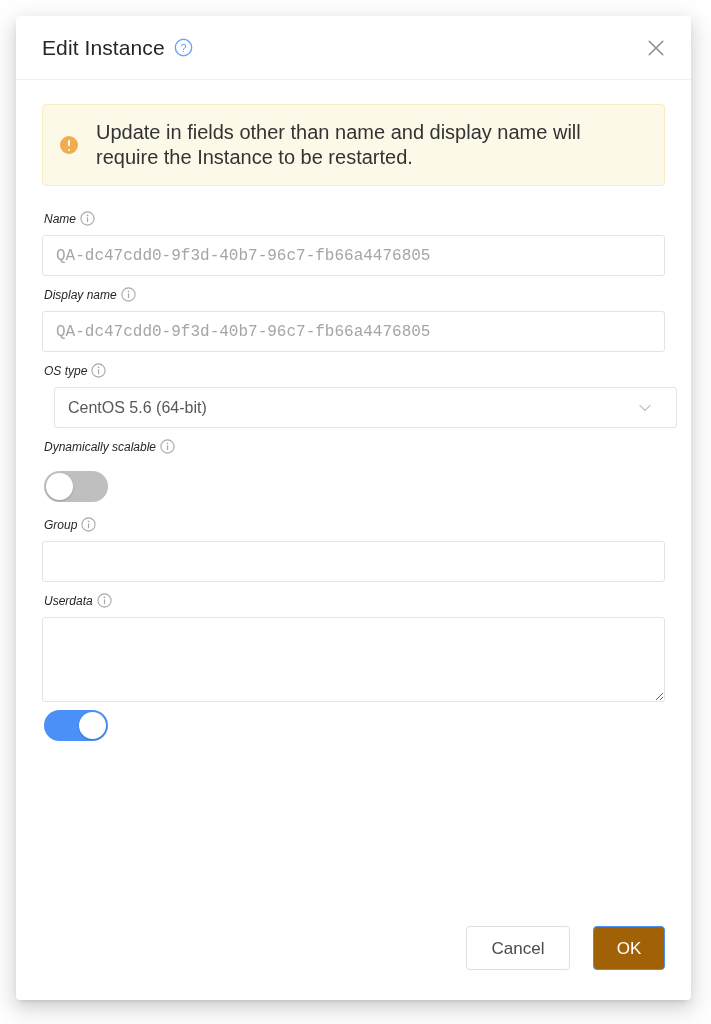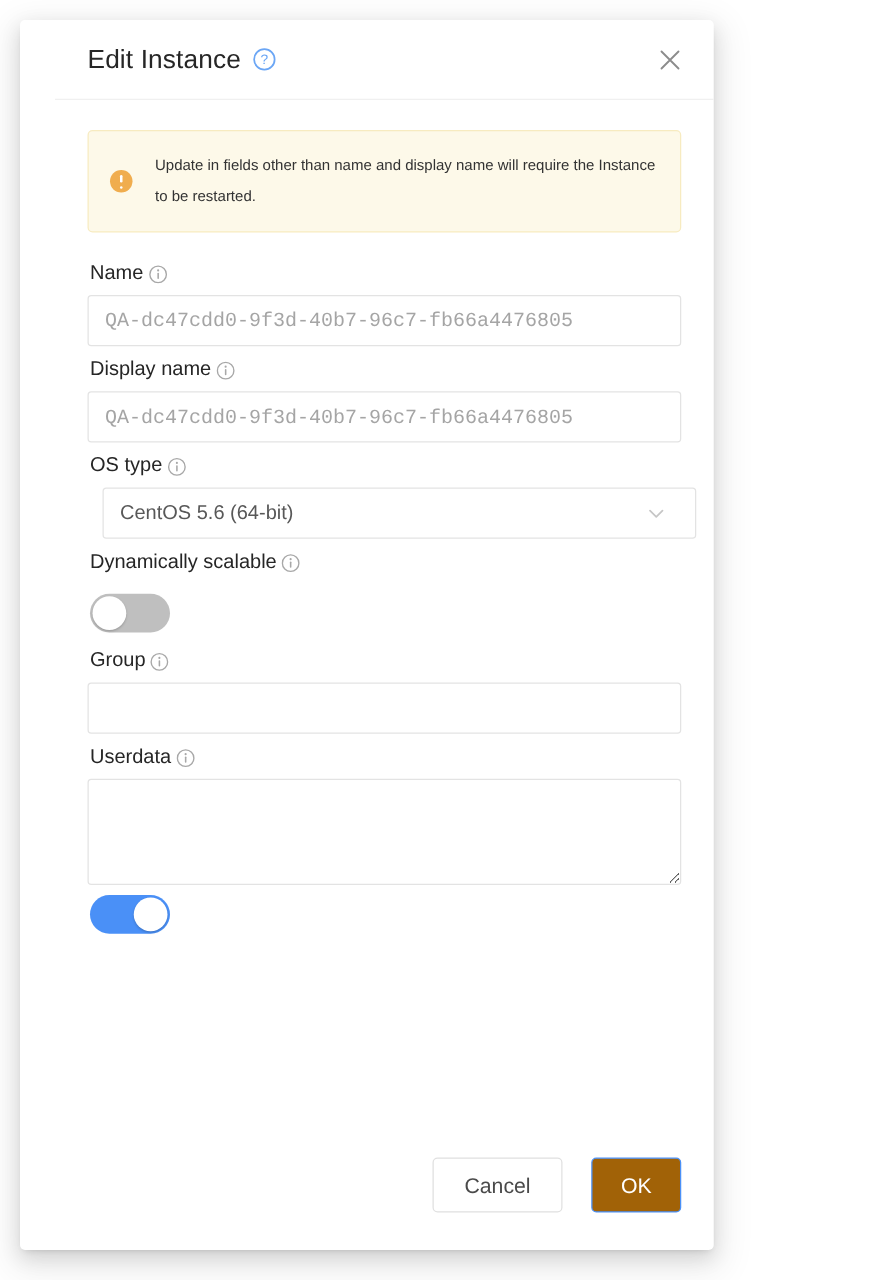--- a/index.html
+++ b/index.html
@@ -13,30 +13,29 @@
     background: #ffffff;
     font-family: "Liberation Sans", sans-serif;
     -webkit-font-smoothing: antialiased;
     overflow: hidden;
   }
 
   .dialog {
     position: absolute;
     left: 16px;
     top: 16px;
-    width: 555px;
+    width: 675px;
     height: 984px;
     background: #ffffff;
     border-radius: 4px;
     box-shadow: 0 3px 6px -4px rgba(0,0,0,.24),
                 0 6px 16px 0 rgba(0,0,0,.12),
                 0 9px 28px 8px rgba(0,0,0,.07);
     box-sizing: border-box;
     overflow: hidden;
-    padding-left: 28px;
   }
 
   
   .dlg-header {
     position: relative;
     height: 64px;
     border-bottom: 1px solid #f0f0f0;
     box-sizing: border-box;
     display: flex;
     align-items: center;
@@ -114,36 +113,37 @@
     position: absolute;
     left: 50%;
     bottom: 3.5px;
     width: 2px;
     height: 2px;
     margin-left: -1px;
     background: #ffffff;
     border-radius: 50%;
   }
   .alert-text {
-    font-size: 12px;
+    font-size: 20px;
     line-height: 25px;
     color: #333333;
     max-width: 545px;
   }
 
   
   .field { margin-bottom: 2px; }
 
   .field-label {
     display: flex;
     align-items: center;
-    font-size: 16px;
+    font-size: 12px;
     color: #262626;
     line-height: 1;
     padding: 9px 0 9px 2px;
+    font-style: italic;
   }
   .info-icon {
     margin-left: 4px;
     width: 15px;
     height: 15px;
     display: inline-flex;
     align-items: center;
     justify-content: center;
     flex: none;
     cursor: pointer;

